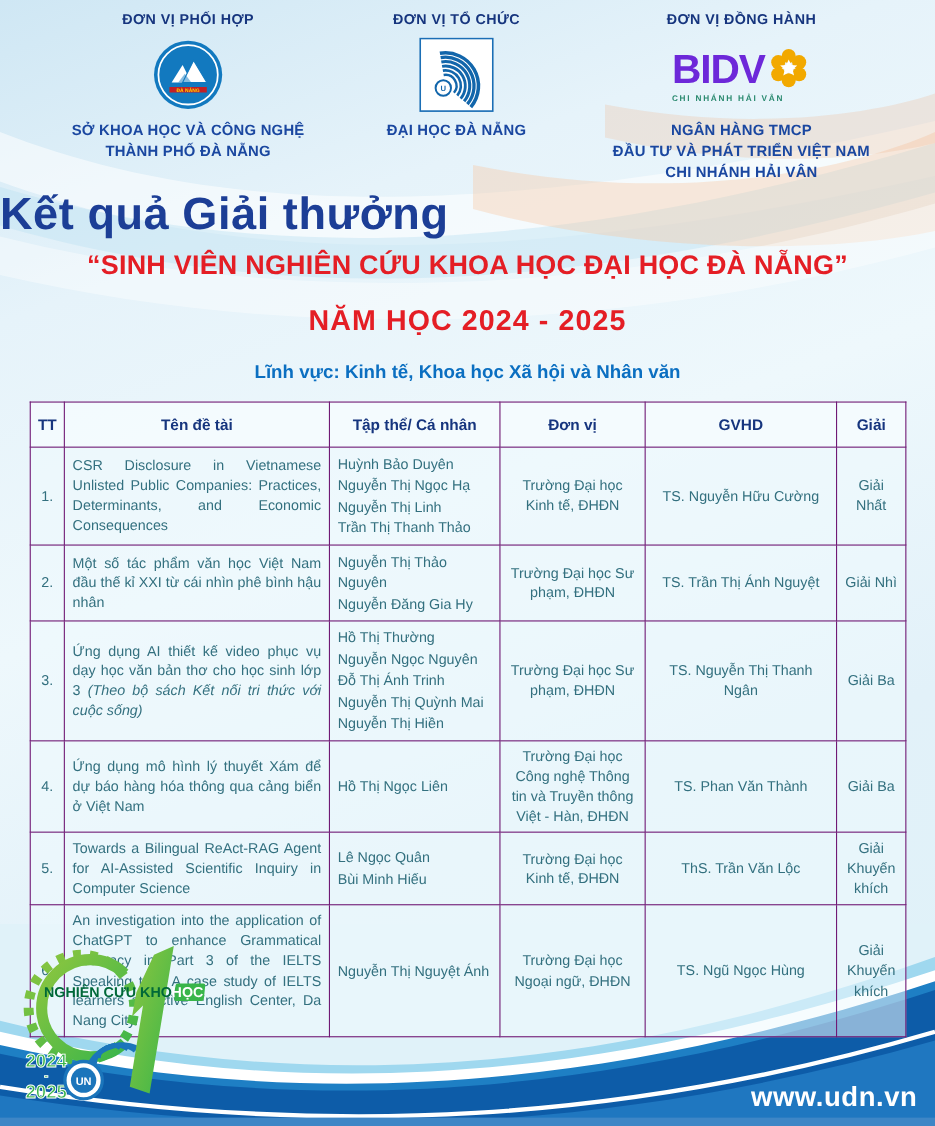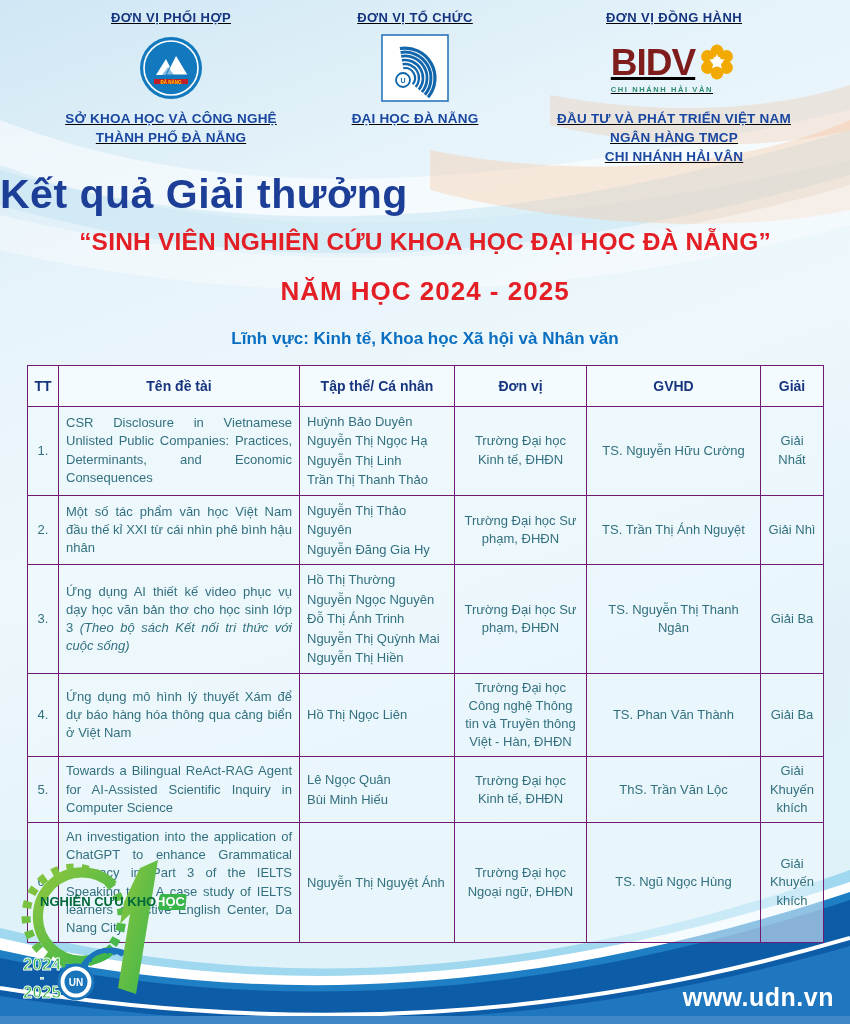--- a/index.html
+++ b/index.html
@@ -8,30 +8,30 @@
     font-family:"Liberation Sans","DejaVu Sans",sans-serif;
     width:850px; height:1024px; position:relative; overflow:hidden;
     background:linear-gradient(160deg,#cfe7f4 0%,#e6f3fa 22%,#eef8fc 45%,#e2f1f9 70%,#dff2f9 100%);
   }
   .deco { position:absolute; left:0; width:850px; pointer-events:none; }
   .deco.top { top:0; height:310px; }
   .deco.bottom { bottom:0; height:184px; }
 
   
   .partners { position:relative; display:flex; justify-content:space-between; padding:10px 26px 0 36px; }
-  .partner { text-align:center;text-decoration:underline; }
+  .partner { text-align:center; }
   .partner.p1 { width:270px; }
   .partner.p2 { width:190px; }
   .partner.p3 { width:300px; }
   .role { font-size:13px; font-weight:bold; color:#16357e; letter-spacing:.4px; }
   .logo-box { height:76px; display:flex; align-items:center; justify-content:center; margin:5px 0 4px; }
   .org-name { font-size:13.5px; font-weight:bold; color:#1a47a0; line-height:1.4; letter-spacing:.2px; }
   .bidv-wrap { display:inline-block; text-align:left; }
   .bidv-row { display:flex; align-items:center; gap:2px; }
-  .bidv-text { font-size:37px; font-weight:bold; color:#7f1d1d; letter-spacing:-1px; line-height:1; }
+  .bidv-text { font-size:37px; font-weight:bold; color:#6d28d9; letter-spacing:-1px; line-height:1; }
   .bidv-sub { font-size:7.5px; font-weight:bold; color:#2a8a6f; letter-spacing:1.6px; margin-top:3px; }
 
   
   .title-main { position:relative; text-align:left; margin-top:4px;
     font-size:41px; font-weight:800; color:#1c3e96; letter-spacing:.5px; }
   .title-quote { position:relative; text-align:center; margin-top:10px;
     font-size:24.5px; font-weight:800; color:#e41e25; letter-spacing:.2px; }
   .title-year { position:relative; text-align:center; margin-top:20px;
     font-size:26px; font-weight:800; color:#e41e25; letter-spacing:1px; }
   .field-line { position:relative; text-align:center; margin-top:22px;
@@ -135,22 +135,22 @@
               <circle cx="10.5" cy="25.5" r="6.4"></circle>
                 <circle cx="10.5" cy="14.5" r="6.4"></circle>
             </g>
             <path d="M20,12 L22.3,17.1 L27.8,17.6 L23.6,21.2 L24.9,26.6 L20,23.7 L15.1,26.6 L16.4,21.2 L12.2,17.6 L17.7,17.1 Z" fill="#ffffff"></path>
           </svg>
         </div>
         <div class="bidv-sub">CHI NHÁNH HẢI VÂN</div>
       </div>
     </div>
     <div class="org-name">
+      <div>NGÂN HÀNG TMCP</div>
       <div>ĐẦU TƯ VÀ PHÁT TRIỂN VIỆT NAM</div>
-      <div>NGÂN HÀNG TMCP</div>
       <div>CHI NHÁNH HẢI VÂN</div>
     </div>
   </div>
 </div>
 
 <div class="title-main">Kết quả Giải thưởng</div>
 <div class="title-quote">“SINH VIÊN NGHIÊN CỨU KHOA HỌC ĐẠI HỌC ĐÀ NẴNG”</div>
 <div class="title-year">NĂM HỌC 2024 - 2025</div>
 <div class="field-line">Lĩnh vực: Kinh tế, Khoa học Xã hội và Nhân văn</div>
 

